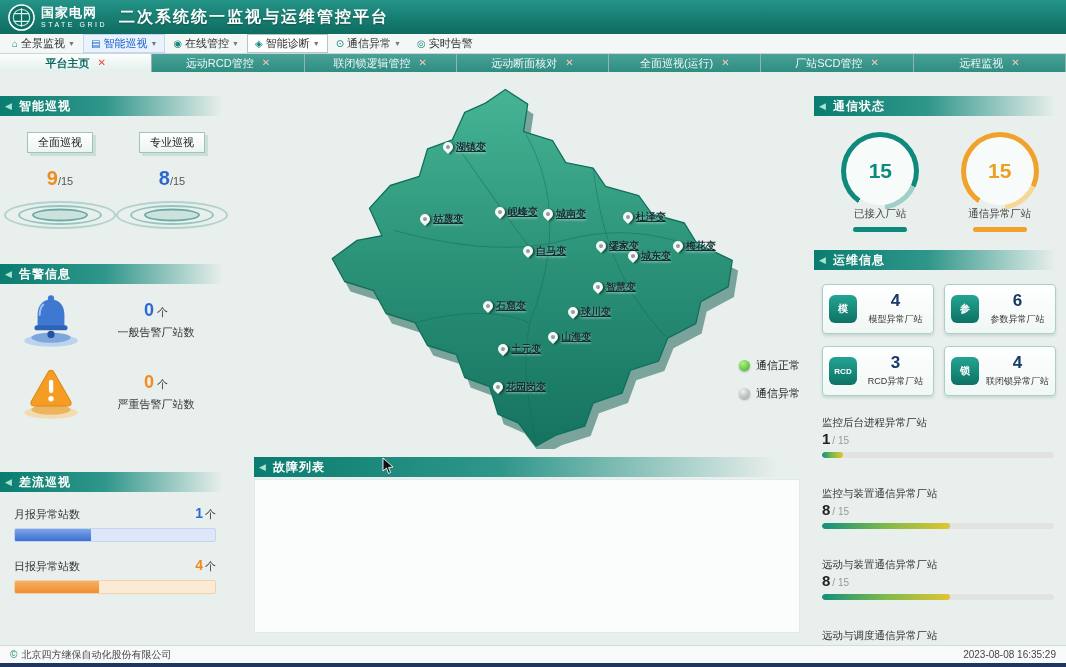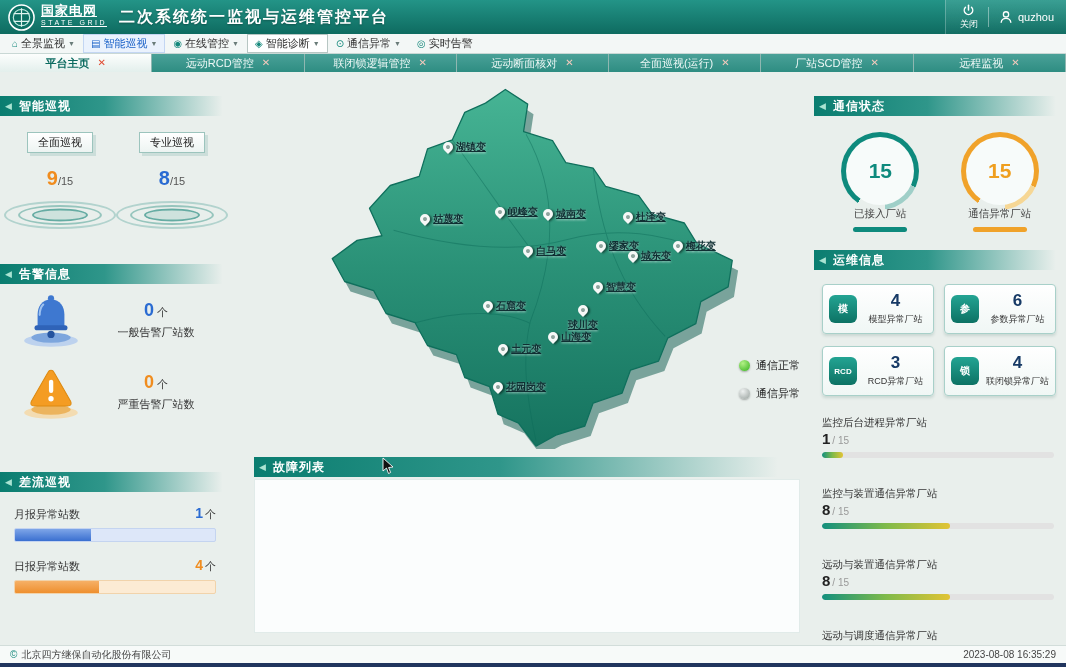--- a/index.html
+++ b/index.html
@@ -3,21 +3,21 @@
 <meta charset="utf-8">
 <style>
   * { margin:0; padding:0; box-sizing:border-box; }
   html,body { background:#6b7b78; }
   body { font-family:"Liberation Sans","DejaVu Sans",sans-serif; }
   .screen { position:relative; width:1066px; height:667px; background:#e9efec; overflow:hidden; margin:0 auto; }
 
   
   .header { position:absolute; top:0; left:0; right:0; height:34px;
     background:linear-gradient(180deg,#239487,#0e6b60); display:flex; align-items:center; color:#fff; z-index:5;}
-  .logo-wrap { display:flex; gap:6px; padding:0 8px 0 8px;text-decoration:underline; }
+  .logo-wrap { display:flex; align-items:center; gap:6px; padding:0 8px 0 8px; }
   .logo-emblem { width:27px; height:27px; flex:none; }
   .logo-cn { font-size:13px; font-weight:bold; letter-spacing:1px; line-height:1; }
   .logo-en { font-size:7px; letter-spacing:2.5px; margin-top:2px; line-height:1; }
   .app-title { font-size:16px; font-weight:bold; letter-spacing:2px; margin-left:4px; text-shadow:0 1px 2px rgba(0,0,0,.3); }
   .header-right { margin-left:auto; height:100%; display:flex; align-items:center; gap:10px; padding:0 12px 0 14px;
     background:linear-gradient(180deg,rgba(255,255,255,.10),rgba(255,255,255,.02)); border-left:1px solid rgba(255,255,255,.25); }
   .hdr-close { display:flex; flex-direction:column; align-items:center; gap:1px; font-size:9px; cursor:pointer; }
   .v-div { width:1px; height:20px; background:rgba(255,255,255,.4); }
   .hdr-user { display:flex; align-items:center; gap:5px; font-size:11px; cursor:pointer; }
 
@@ -148,37 +148,20 @@
         <circle cx="14" cy="14" r="13" fill="#0c7164" stroke="#fff" stroke-width="1.6"></circle>
         <circle cx="14" cy="14" r="8.5" fill="none" stroke="#bfe8df" stroke-width="1.2"></circle>
         <path d="M14,4.5 L14,23.5 M6,10 L22,10 M6,18 L22,18" stroke="#dff3ee" stroke-width="1.2"></path>
       </svg>
       <div>
         <div class="logo-cn">国家电网</div>
         <div class="logo-en">STATE GRID</div>
       </div>
     </div>
     <div class="app-title">二次系统统一监视与运维管控平台</div>
-    <div class="header-right">
-      <div class="hdr-close">
-        <svg width="13" height="13" viewBox="0 0 16 16">
-          <path d="M8,1.5 L8,7.5" stroke="#fff" stroke-width="1.8" stroke-linecap="round"></path>
-          <path d="M4.3,4 A5.2,5.2 0 1 0 11.7,4" stroke="#fff" stroke-width="1.8" fill="none" stroke-linecap="round"></path>
-        </svg>
-        <span>关闭</span>
-      </div>
-      <div class="v-div"></div>
-      <div class="hdr-user">
-        <svg width="14" height="14" viewBox="0 0 16 16">
-          <circle cx="8" cy="5" r="3" fill="none" stroke="#fff" stroke-width="1.5"></circle>
-          <path d="M2.5,14 C3,10.5 6,9.5 8,9.5 C10,9.5 13,10.5 13.5,14" fill="none" stroke="#fff" stroke-width="1.5" stroke-linecap="round"></path>
-        </svg>
-        <span>quzhou</span>
-      </div>
-    </div>
   </div>
 
   <div class="menubar">
     <div class="menu-item">
       <span class="mi">⌂</span>
       <span>全景监视</span>
       <span class="arr">▼</span>
     </div>
     <div class="menu-item active">
       <span class="mi">▤</span>
@@ -388,21 +371,21 @@
               <span class="pin-label">梅花变</span>
             </div>
             <div class="station" style="left: 62.9%; top: 57.3%;">
               <span class="pin-head"></span>
               <span class="pin-label">智慧变</span>
             </div>
             <div class="station" style="left: 44%; top: 62.3%;">
               <span class="pin-head"></span>
               <span class="pin-label">石窟变</span>
             </div>
-            <div class="station" style="left: 58.6%; top: 64%; flex-direction: column;">
+            <div class="station" style="left: 58.6%; top: 64%;">
               <span class="pin-head"></span>
               <span class="pin-label">球川变</span>
             </div>
             <div class="station" style="left: 55.2%; top: 70.3%;">
               <span class="pin-head"></span>
               <span class="pin-label">山海变</span>
             </div>
             <div class="station" style="left: 46.6%; top: 73.5%;">
               <span class="pin-head"></span>
               <span class="pin-label">土元变</span>

